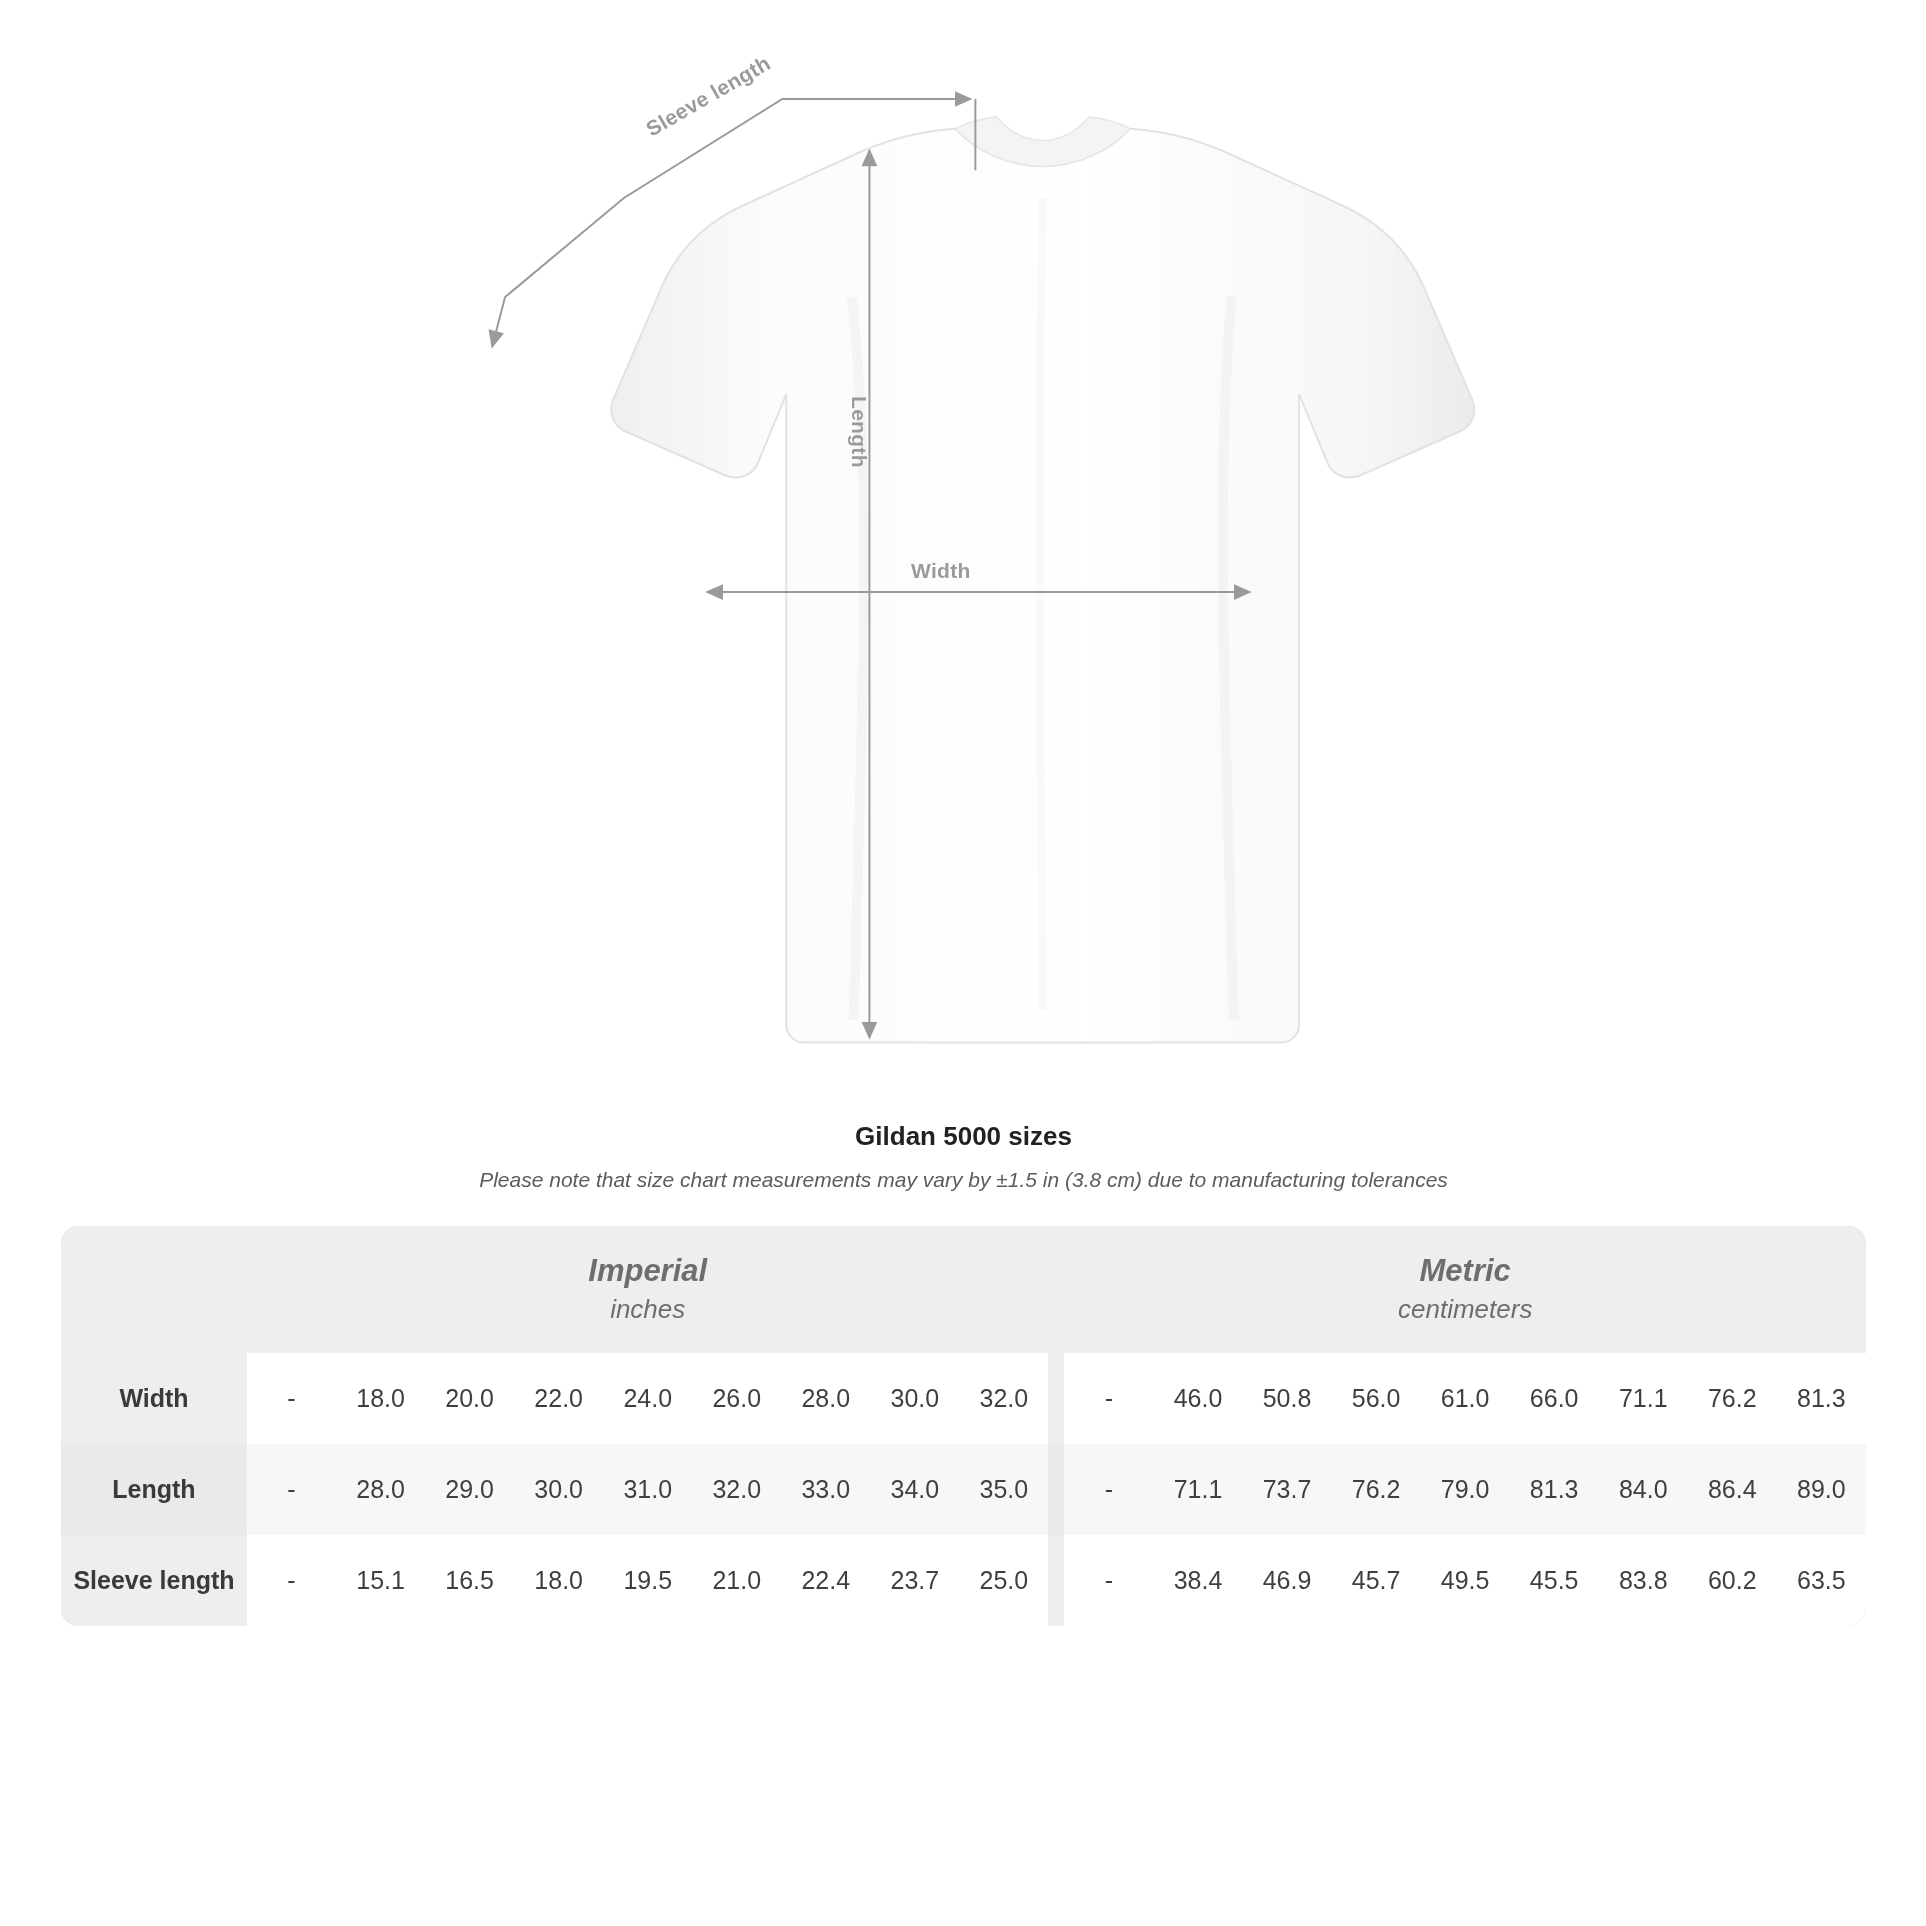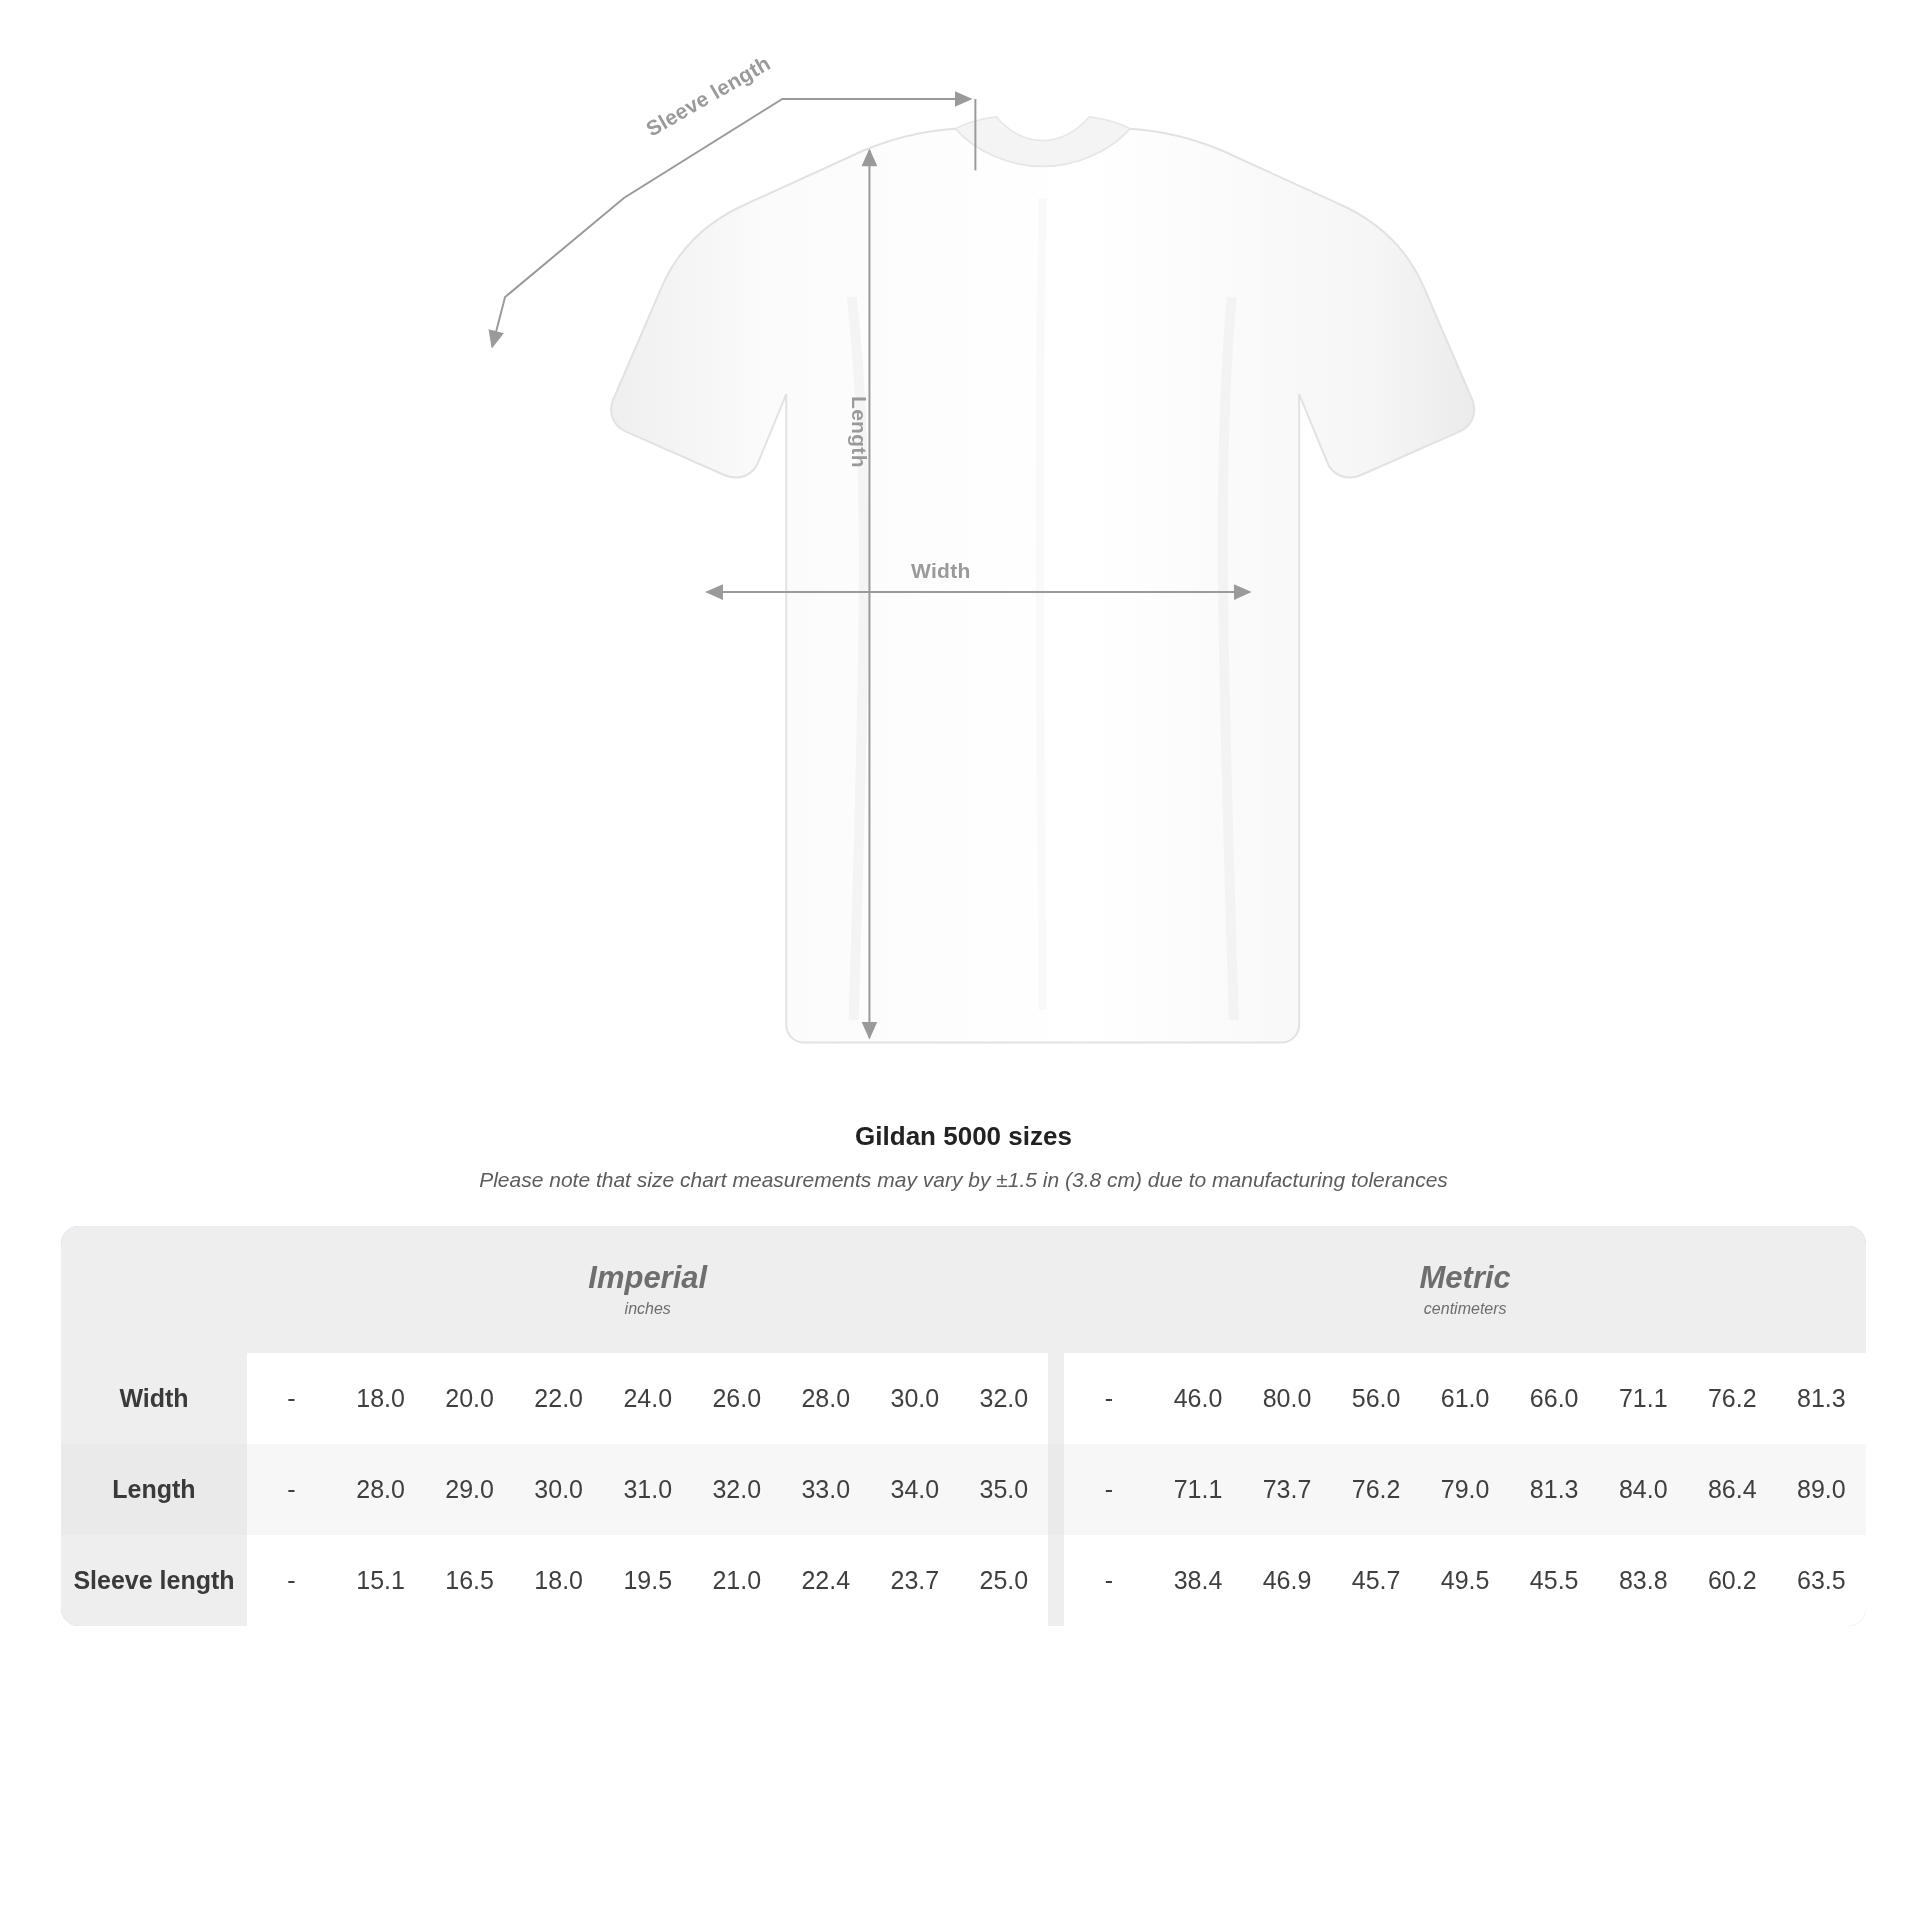--- a/index.html
+++ b/index.html
@@ -102,21 +102,21 @@
     height: 127px;
   }
   .unit-title {
     font-size: 31px;
     font-weight: bold;
     font-style: italic;
     color: #6e6e6e;
     line-height: 1.25;
   }
   .unit-sub {
-    font-size: 16px;
+    font-size: 26px;
     font-style: italic;
     color: #6e6e6e;
     line-height: 1.4;
   }
   tr.head-row td {
     height: 91px;
     font-weight: bold;
     color: #3a3a3a;
     font-size: 25px;
     background: #ffffff;
@@ -286,21 +286,21 @@
           <td class="cell-sep">20.0</td>
           <td class="cell-sep">22.0</td>
           <td class="cell-sep">24.0</td>
           <td class="cell-sep">26.0</td>
           <td class="cell-sep">28.0</td>
           <td class="cell-sep">30.0</td>
           <td class="cell-sep">32.0</td>
           <td class="spacer"></td>
           <td class="cell-sep">-</td>
           <td class="cell-sep">46.0</td>
-          <td class="cell-sep">80.0</td>
+          <td class="cell-sep">50.8</td>
           <td class="cell-sep">56.0</td>
           <td class="cell-sep">61.0</td>
           <td class="cell-sep">66.0</td>
           <td class="cell-sep">71.1</td>
           <td class="cell-sep">76.2</td>
           <td class="cell-sep">81.3</td>
         </tr>
 
         <tr class="data-row alt">
           <td class="rowlabel">Length</td>

